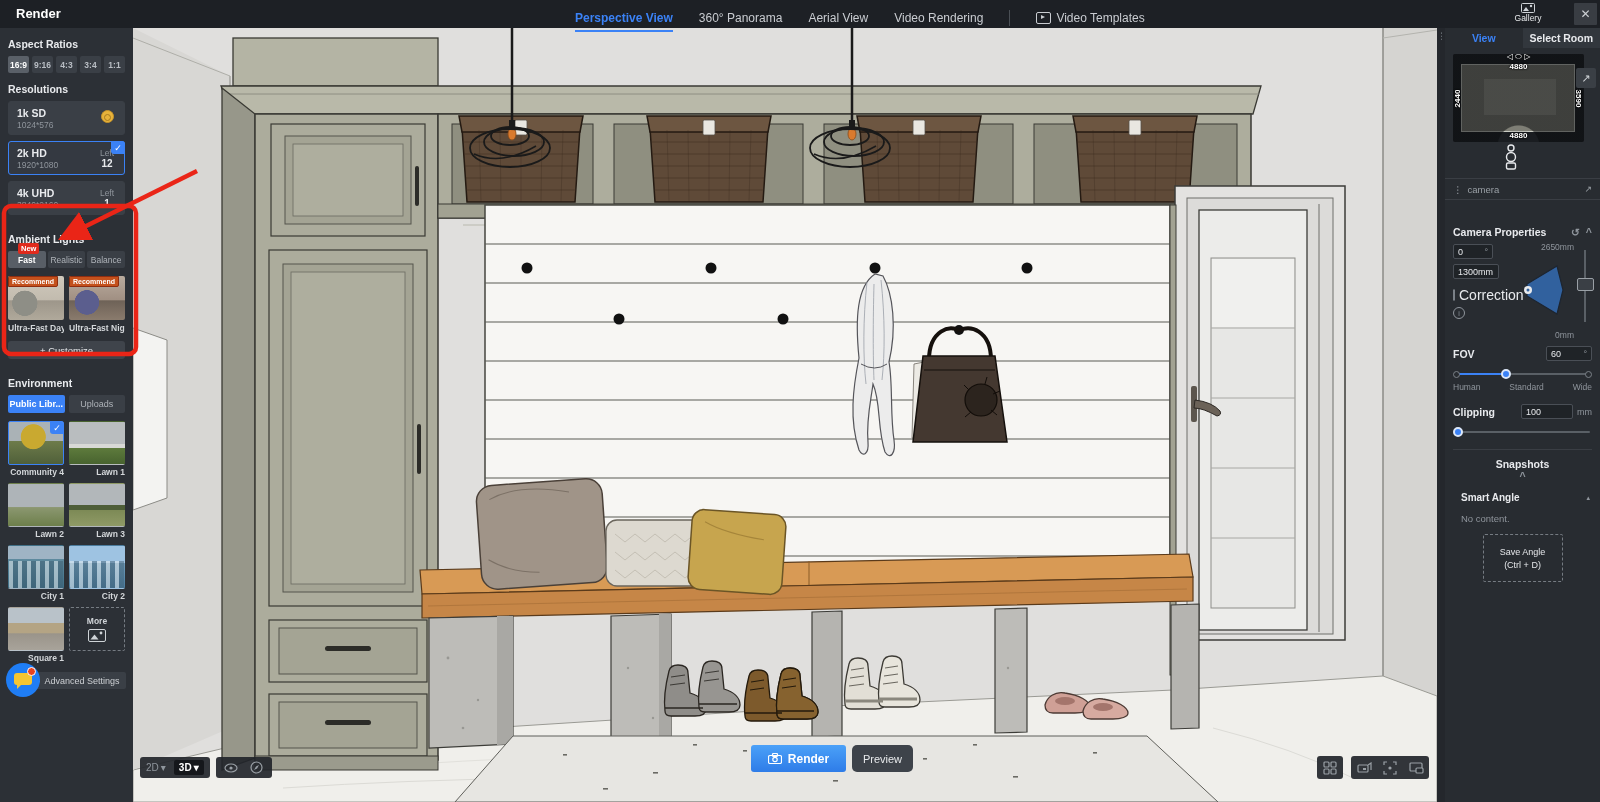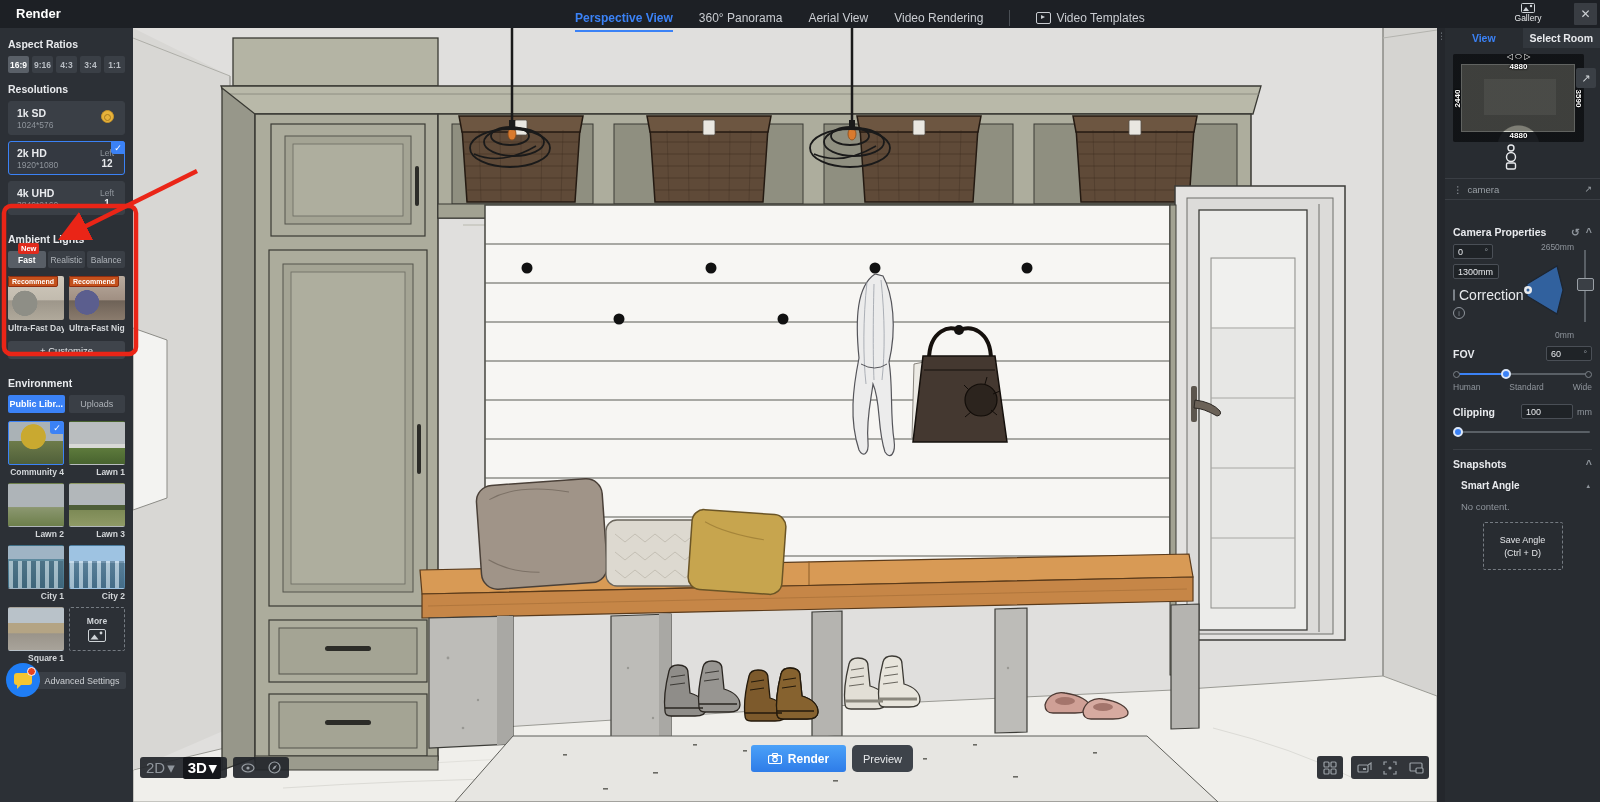--- a/index.html
+++ b/index.html
@@ -82,21 +82,21 @@
   .t-city1{background:linear-gradient(180deg,#9fb4c4 0 30%,#5e8a9e 31%,#3f6f86 100%);}
   .t-city2{background:linear-gradient(180deg,#9ec3e2 0 40%,#6e9ab8 41%,#4a7b9d 100%);}
   .t-city1::after,.t-city2::after{content:"";position:absolute;left:0;top:35%;right:0;bottom:0;
      background:repeating-linear-gradient(90deg,rgba(230,238,242,.55) 0 4px,rgba(60,90,110,.45) 4px 9px);}
   .t-sq1{background:linear-gradient(180deg,#b9c2c9 0 35%,#b4a484 36% 60%,#9a948a 61%,#a8a39a 100%);}
   .env-item .img{position:relative;}
   
   .canvas{position:absolute;left:133px;top:28px;width:1304px;height:774px;background:#e0dfdd;overflow:hidden;}
   .vp-left{position:absolute;left:7px;bottom:24px;display:flex;gap:6px;z-index:10;}
   .vp-chip{height:21px;background:rgba(34,37,42,.92);border-radius:3px;display:flex;align-items:center;padding:0 6px;gap:8px;}
-  .vp-mode{font-size:15px;color:#8f959c;cursor:pointer;display:flex;align-items:center;gap:2px;}
+  .vp-mode{font-size:10px;color:#8f959c;cursor:pointer;display:flex;align-items:center;gap:2px;}
   .vp-mode.sel{color:#fff;font-weight:bold;background:#15171b;border-radius:2px;padding:2px 5px;}
   .vp-ic{width:18px;height:15px;display:flex;align-items:center;justify-content:center;cursor:pointer;}
   .rp-group{position:absolute;left:618px;top:717px;display:flex;gap:6px;z-index:10;}
   .btn-render{width:95px;height:27px;border-radius:3px;background:linear-gradient(180deg,#4ba1f8,#2e7ce8);
               color:#fff;font-size:12px;font-weight:bold;display:flex;align-items:center;justify-content:center;gap:6px;cursor:pointer;}
   .btn-preview{width:61px;height:27px;border-radius:5px;background:#3e434a;color:#e8eaec;font-size:11px;
                display:flex;align-items:center;justify-content:center;cursor:pointer;}
   .br-icons{position:absolute;right:8px;bottom:23px;display:flex;gap:8px;z-index:10;}
   .br-chip{height:23px;background:rgba(34,37,42,.92);border-radius:3px;display:flex;align-items:center;padding:0 5px;gap:10px;}
   .br-ic{width:16px;height:16px;display:flex;align-items:center;justify-content:center;cursor:pointer;}
@@ -131,21 +131,21 @@
   .chk{width:10px;height:10px;border:1px solid #7b8188;border-radius:1px;background:#22262b;}
   .info-i{width:10px;height:10px;border-radius:50%;border:1px solid #8f959c;color:#8f959c;font-size:7px;
           display:flex;align-items:center;justify-content:center;margin-top:4px;}
   .fov-row{display:flex;align-items:center;margin-top:10px;}
   .slider{position:relative;height:10px;margin-top:8px;}
   .slider .track{position:absolute;left:2px;right:2px;top:4px;height:2px;background:#5a6066;border-radius:1px;}
   .slider .fill{position:absolute;left:2px;top:4px;height:2px;background:#3b82f6;border-radius:1px;}
   .slider .end{position:absolute;top:2px;width:5px;height:5px;border:1px solid #7b8188;border-radius:50%;background:#282c31;}
   .slider .knob{position:absolute;top:0px;width:10px;height:10px;background:#3b82f6;border:2px solid #dce7f8;border-radius:50%;box-sizing:border-box;}
   .marks{display:flex;justify-content:space-between;color:#8f959c;font-size:8.5px;margin-top:3px;}
-  .snap-hd{display:flex;align-items:center;font-size:10.5px;font-weight:bold;border-top:1px solid #3a3e44;margin-top:12px;padding:8px 0 0;}
+  .snap-hd{display:flex;align-items:center;font-size:10.5px;font-weight:bold;border-top:1px solid #3a3e44;margin-top:12px;padding:8px 0 0;flex-direction:column;}
   .save-box{margin:10px auto 0;width:78px;height:46px;border:1px dashed #757b82;border-radius:2px;color:#e4e6e9;
             font-size:9px;display:flex;flex-direction:column;align-items:center;justify-content:center;gap:3px;cursor:pointer;}
   
   .anno{position:absolute;left:0;top:150px;width:240px;height:230px;z-index:50;pointer-events:none;}
   .muted{color:#8f959c;}
 </style>
 </head>
 <body>
 <div id="root">
 

